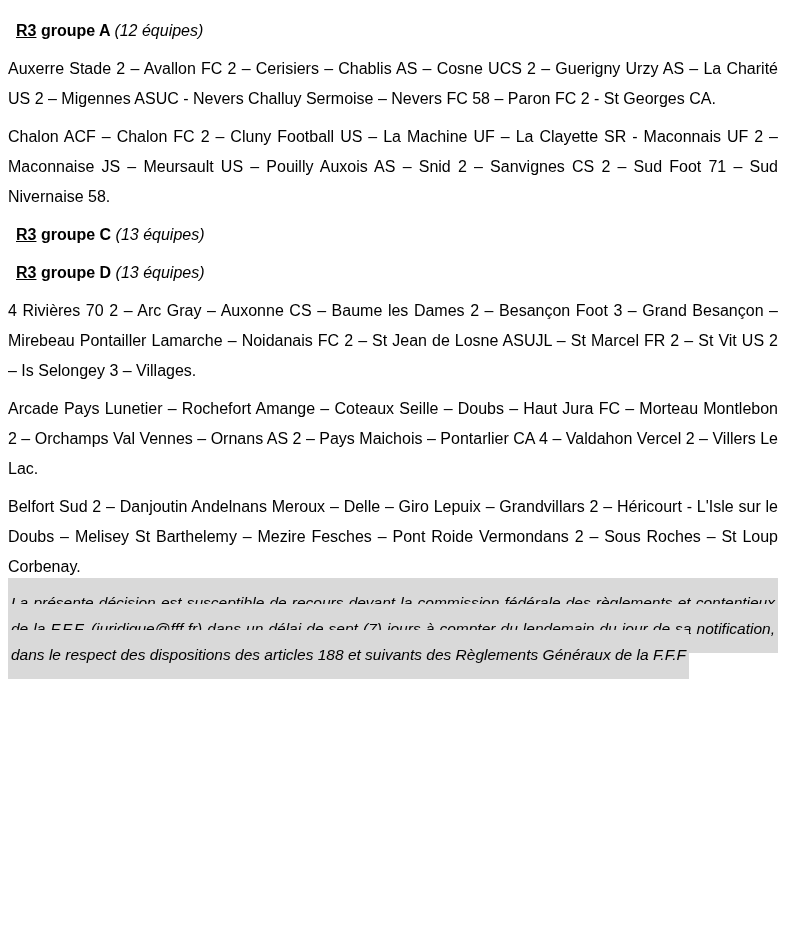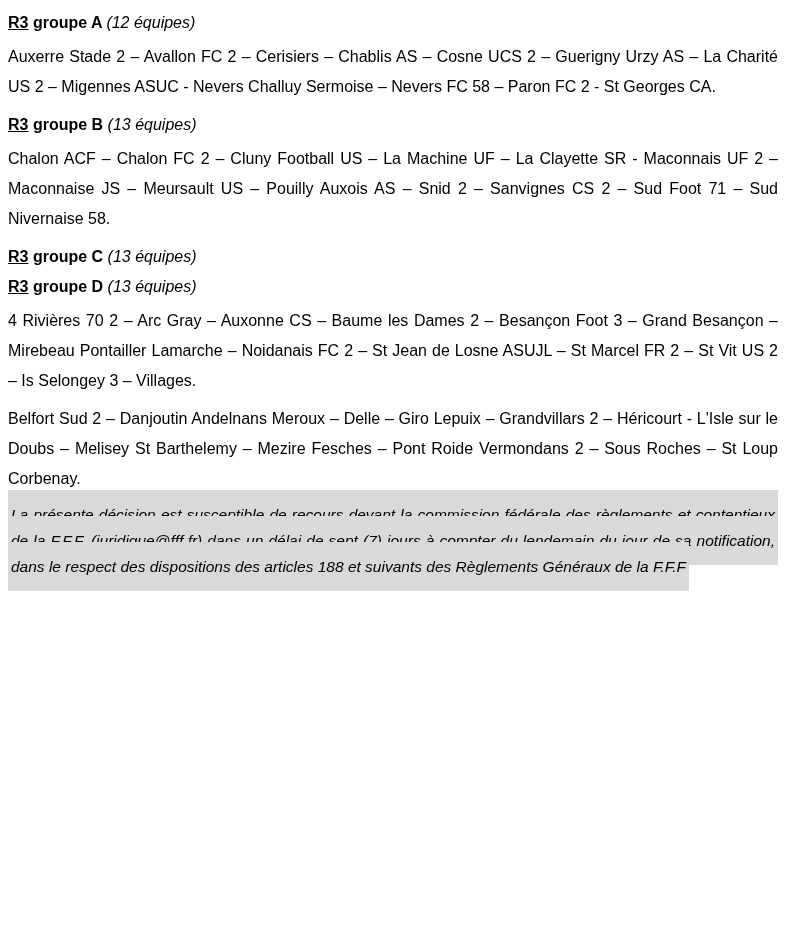--- a/index.html
+++ b/index.html
@@ -12,21 +12,21 @@
     height: 928px;
     color: #000000;
     font-family: "Liberation Sans", sans-serif;
     overflow: hidden;
   }
   .page {
     box-sizing: border-box;
     width: 802px;
     padding: 8px 24px 0 8px;
   }
-  p { margin: 0; }
+  p { margin: 8px; }
   .group-heading {
     font-weight: bold;
     font-size: 16px;
     line-height: 30px;
     white-space: nowrap;
   }
   .group-code { text-decoration: underline; }
   .group-count {
     font-weight: normal;
     font-style: italic;
@@ -60,34 +60,34 @@
 <body>
 
 <div class="page">
 
   <section>
     <p class="group-heading"><span class="group-code">R3</span> <span>groupe A</span> <span class="group-count">(12 équipes)</span></p>
     <p class="team-list">Auxerre Stade 2 – Avallon FC 2 – Cerisiers – Chablis AS – Cosne UCS 2 – Guerigny Urzy AS – La Charité US 2 – Migennes ASUC - Nevers Challuy Sermoise – Nevers FC 58 – Paron FC 2 - St Georges CA.</p>
   </section>
 
   <section>
-    <p class="group-heading"><span class="group-code">R3</span> <span>groupe B</span> <span class="group-count">(13 équipes)</span></p>
     <p class="team-list">Chalon ACF – Chalon FC 2 – Cluny Football US – La Machine UF – La Clayette SR - Maconnais UF 2 – Maconnaise JS – Meursault US – Pouilly Auxois AS – Snid 2 – Sanvignes CS 2 – Sud Foot 71 – Sud Nivernaise 58.</p>
   </section>
 
   <section>
     <p class="group-heading"><span class="group-code">R3</span> <span>groupe C</span> <span class="group-count">(13 équipes)</span></p>
   </section>
 
   <section>
     <p class="group-heading"><span class="group-code">R3</span> <span>groupe D</span> <span class="group-count">(13 équipes)</span></p>
     <p class="team-list">4 Rivières 70 2 – Arc Gray – Auxonne CS – Baume les Dames 2 – Besançon Foot 3 – Grand Besançon – Mirebeau Pontailler Lamarche – Noidanais FC 2 – St Jean de Losne ASUJL – St Marcel FR 2 – St Vit US 2 – Is Selongey 3 – Villages.</p>
   </section>
 
   <section>
+    <p class="team-list">Arcade Pays Lunetier – Rochefort Amange – Coteaux Seille – Doubs – Haut Jura FC – Morteau Montlebon 2 – Orchamps Val Vennes – Ornans AS 2 – Pays Maichois – Pontarlier CA 4 – Valdahon Vercel 2 – Villers Le Lac.</p>
   </section>
 
   <section>
     <p class="team-list">Belfort Sud 2 – Danjoutin Andelnans Meroux –  Delle – Giro Lepuix – Grandvillars 2 – Héricourt - L'Isle sur le Doubs – Melisey St Barthelemy – Mezire Fesches – Pont Roide Vermondans 2 – Sous Roches – St Loup Corbenay.</p>
   </section>
 
 
   <p class="legal-notice"><span class="highlight">La présente décision est susceptible de recours devant la commission fédérale des règlements et contentieux de la F.F.F. (juridique@fff.fr) dans un délai de sept (7) jours à compter du lendemain du jour de sa notification, dans le respect des dispositions des articles 188 et suivants des Règlements Généraux de la F.F.F</span></p>
 
 </div>

